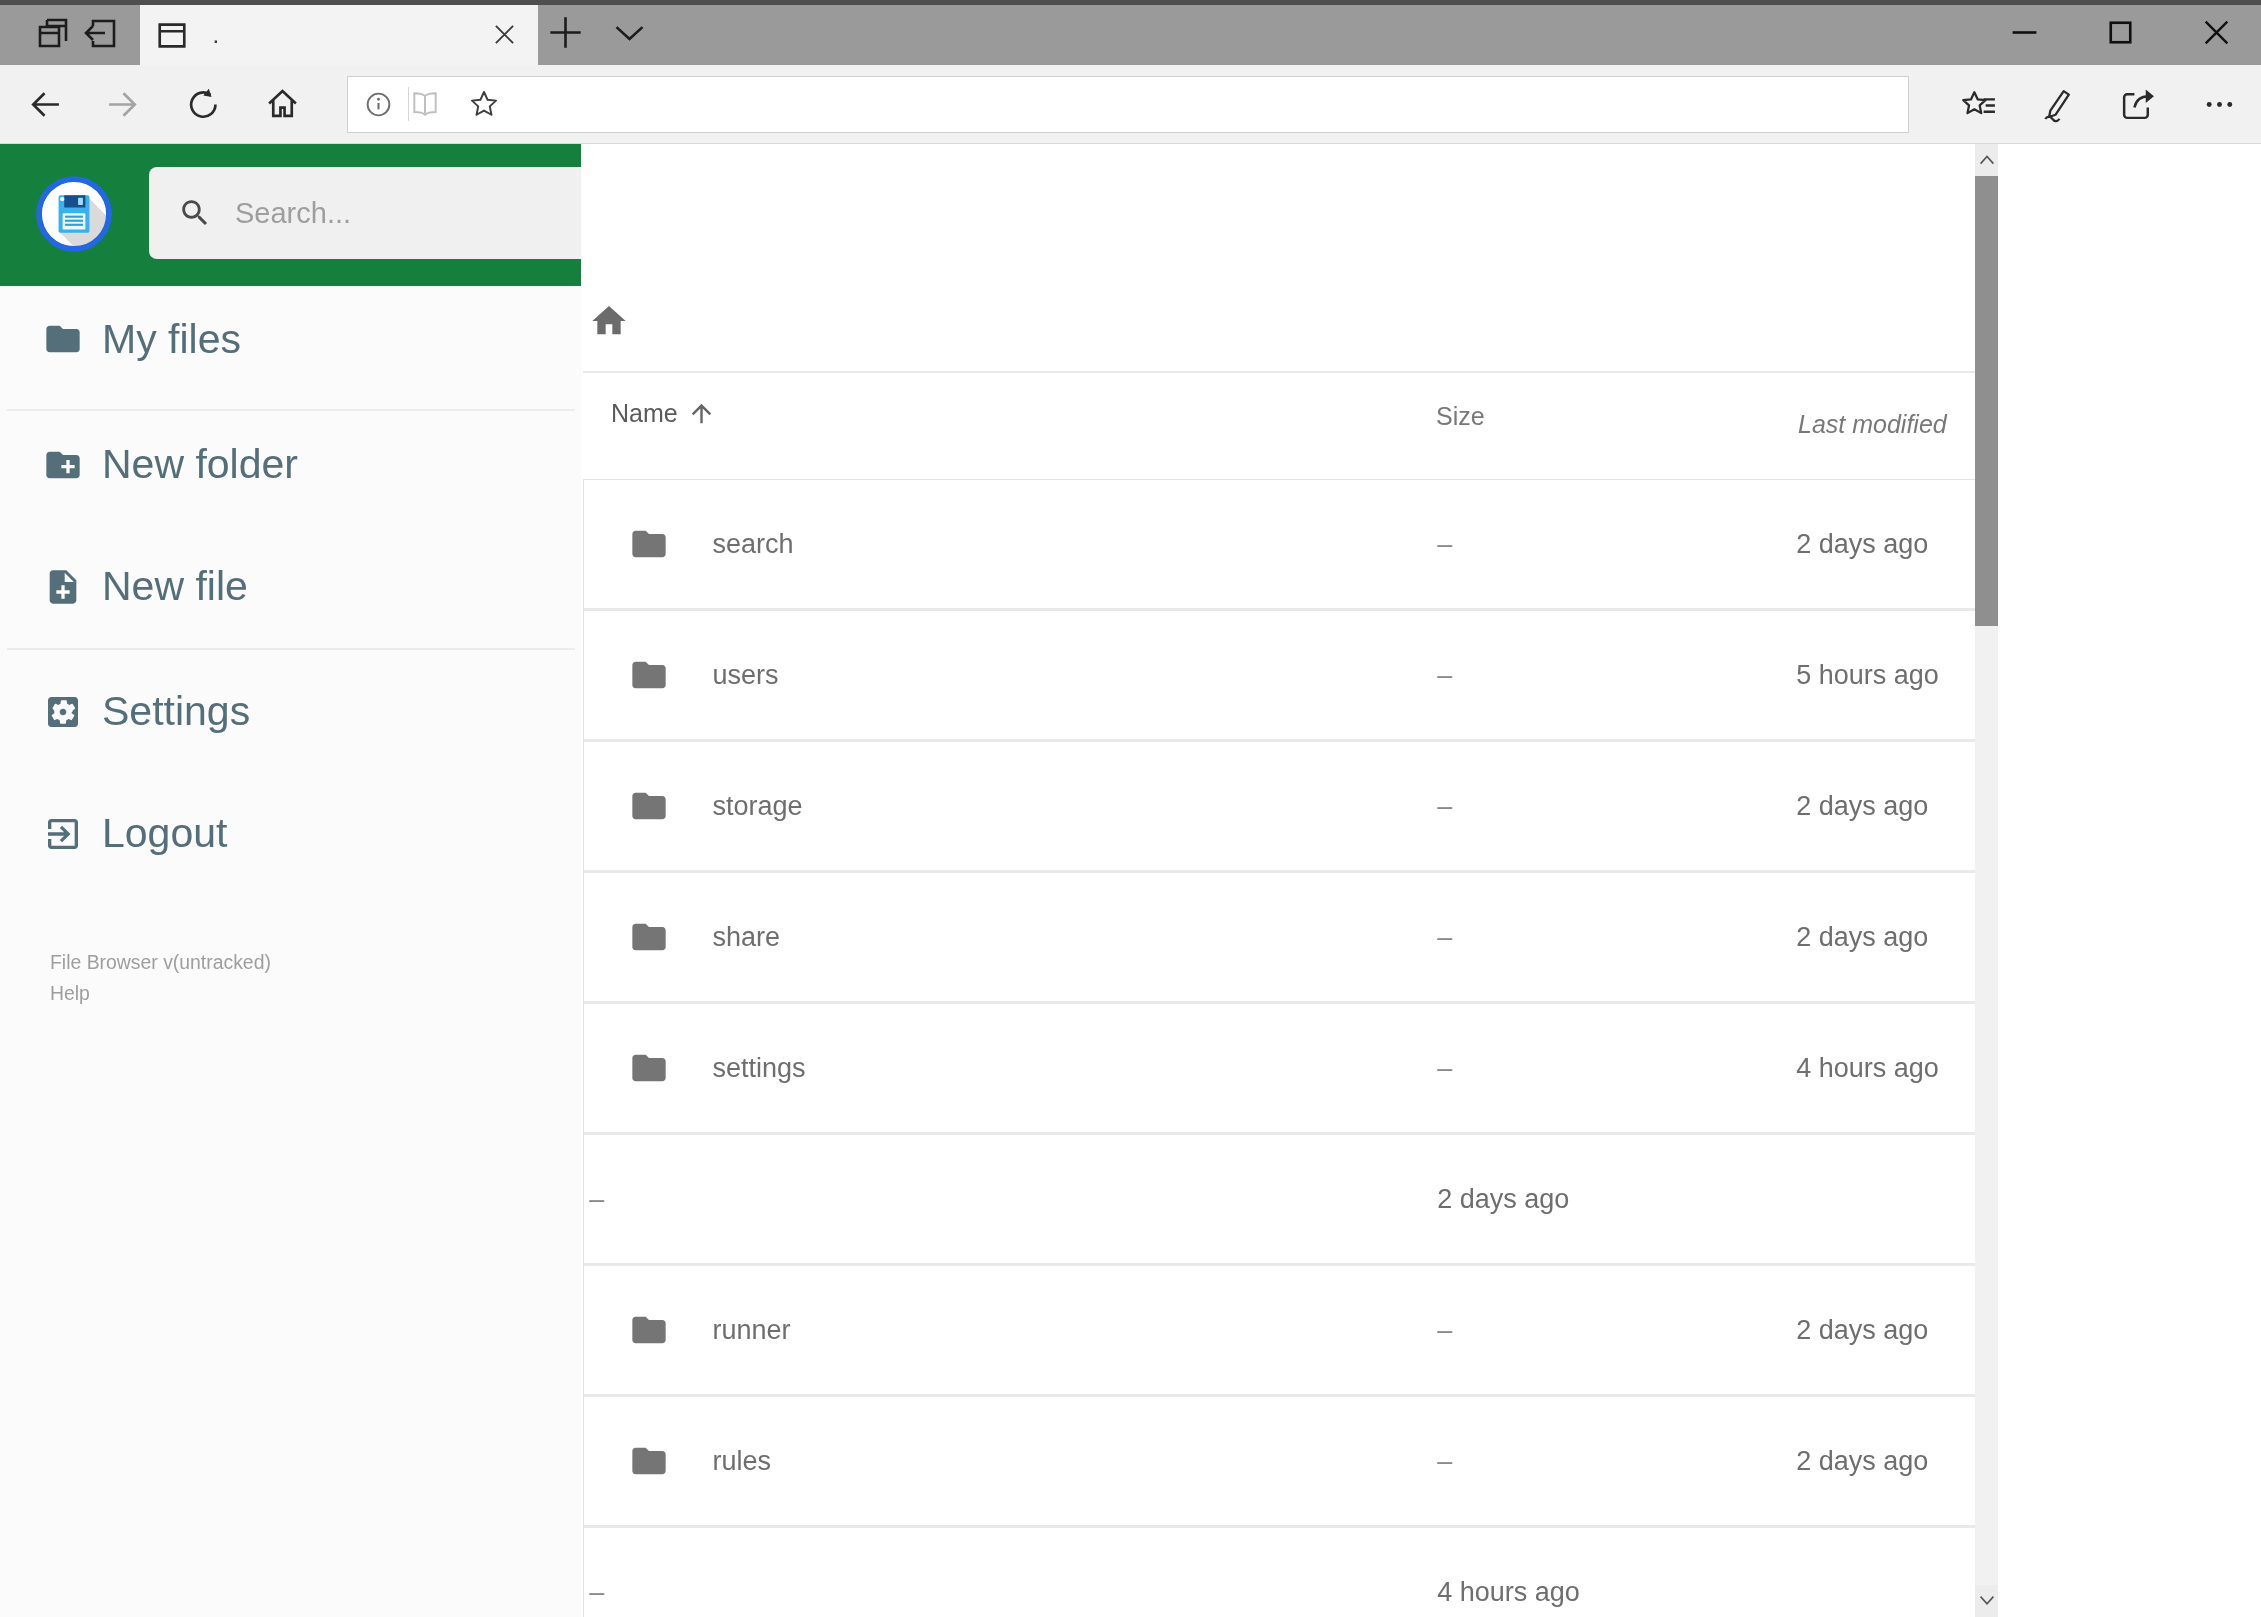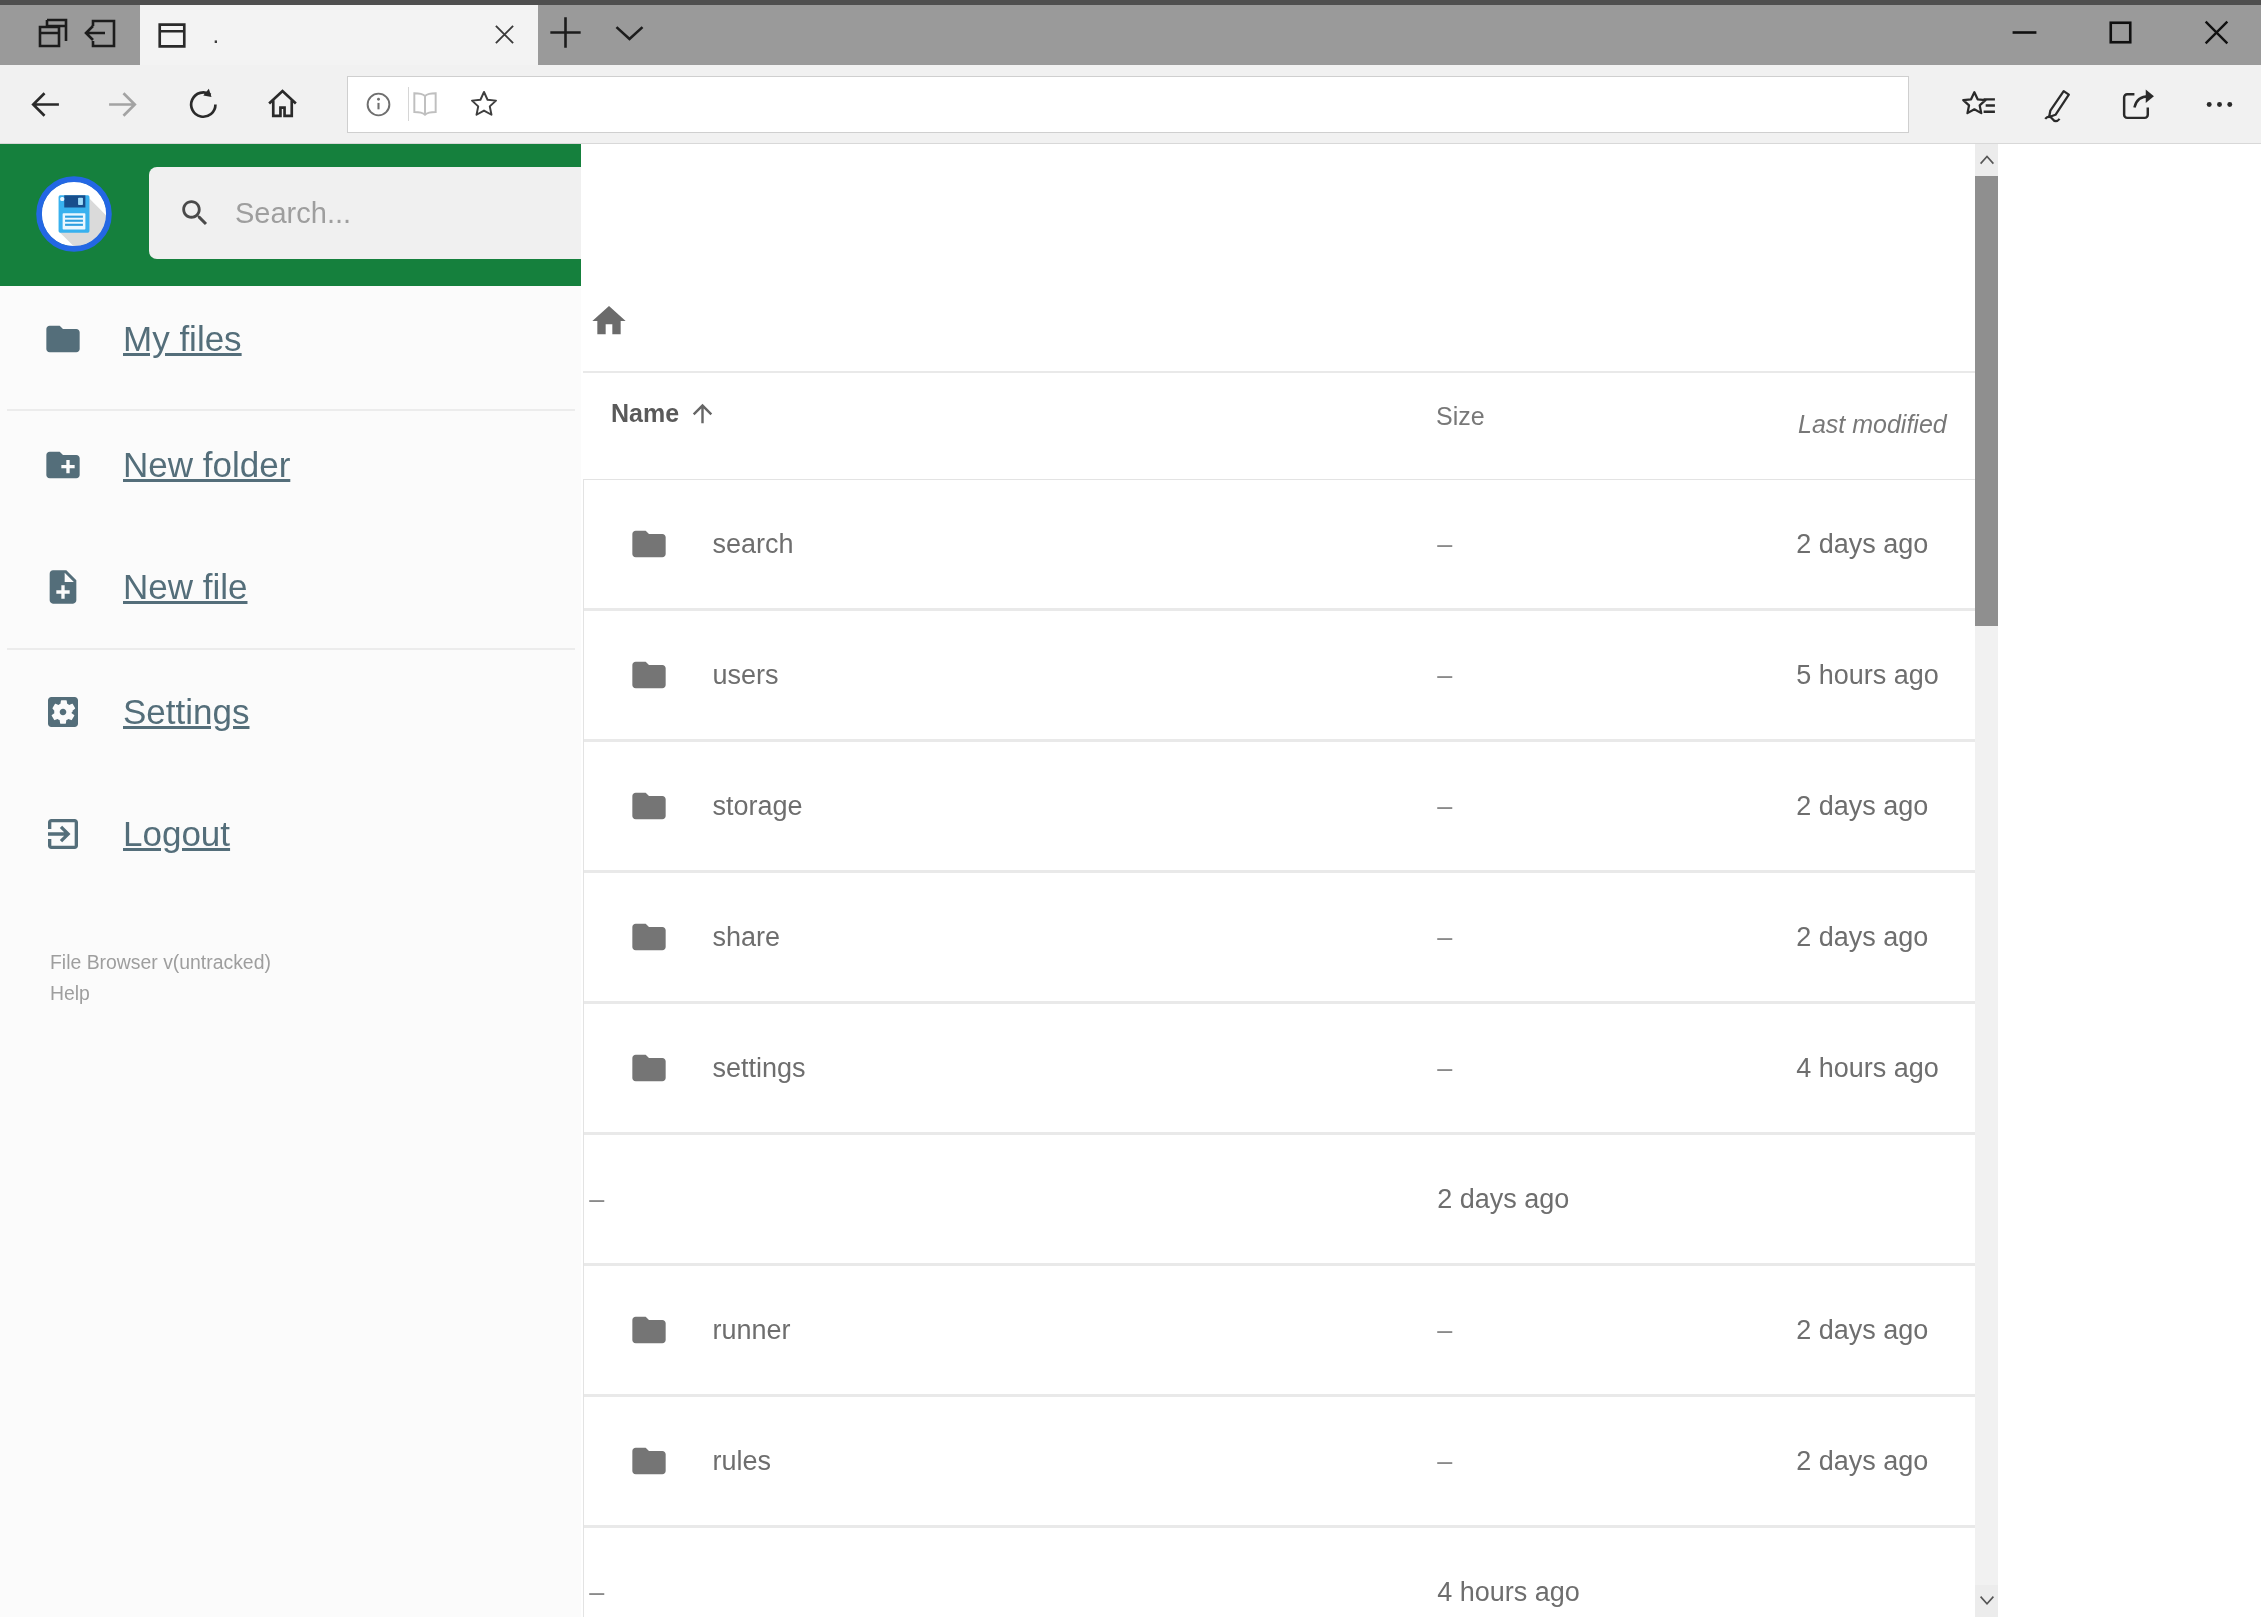--- a/index.html
+++ b/index.html
@@ -47,32 +47,32 @@
   .searchbar .mag{width:34px;height:34px;margin-left:29px;color:#4a4a4a;flex:none;}
   .searchbar input{border:none;outline:none;background:transparent;margin-left:21px;flex:1;
     font-size:29px;color:#444;font-family:inherit;}
   .searchbar input::placeholder{color:#9e9e9e;opacity:1;}
   .act-btn{position:absolute;top:48px;width:40px;height:40px;color:#546E7A;}
 
   
   .sidebar{position:absolute;left:0;top:142px;width:581px;height:1331px;background:#fbfbfb;}
   .side-item{position:absolute;left:0;width:581px;height:69px;display:flex;align-items:center;cursor:pointer;}
   .side-item .s-ic{width:40px;height:40px;margin-left:43px;color:#546E7A;flex:none;}
-  .side-item .s-label{margin-left:40px;font-size:35px;color:#546E7A;text-decoration:underline;}
+  .side-item .s-label{margin-left:19px;font-size:41px;color:#546E7A;}
   .side-div{position:absolute;left:6.5px;width:568px;height:1.6px;background:#ececec;}
   .side-footer{position:absolute;left:50px;top:661px;font-size:19.4px;color:#9e9e9e;line-height:31px;}
   .side-footer .help{cursor:pointer;}
 
   
   .content{position:absolute;left:581px;top:0;width:1657px;height:1473px;background:#fff;}
   .crumb-home{position:absolute;left:8px;top:157px;width:40px;height:40px;color:#6b6b6b;}
   .crumb-div{position:absolute;left:2.4px;top:227px;width:1604px;height:1.6px;background:#e9e9e9;}
   .cols{position:absolute;left:0;top:255px;width:1607px;height:57px;font-size:25px;}
   .col-name{position:absolute;left:30px;top:0;display:flex;align-items:center;gap:9px;
-    color:#5a5a5a;font-weight:700;cursor:pointer;}
+    color:#5a5a5a;font-weight:400;cursor:pointer;}
   .col-name .sort-ic{width:29px;height:29px;color:#666;}
   .col-size{position:absolute;left:855px;top:3.2px;color:#787878;cursor:pointer;}
   .col-mod{position:absolute;left:1217px;top:11px;color:#787878;cursor:pointer;font-style:italic;}
 
   .listing{position:absolute;left:2.4px;top:335px;width:1601px;border:1.6px solid #e3e3e3;border-bottom:none;}
   .frow{height:128px;display:grid;grid-template-columns:848px 359px 1fr;align-items:center;
     background:#fff;border-bottom:3.2px solid #e9e9e9;cursor:pointer;}
   .frow:last-child{border-bottom:none;}
   .fname{display:flex;align-items:center;padding-left:45px;}
   .fname .f-ic{width:40px;height:40px;color:#757575;flex:none;}

